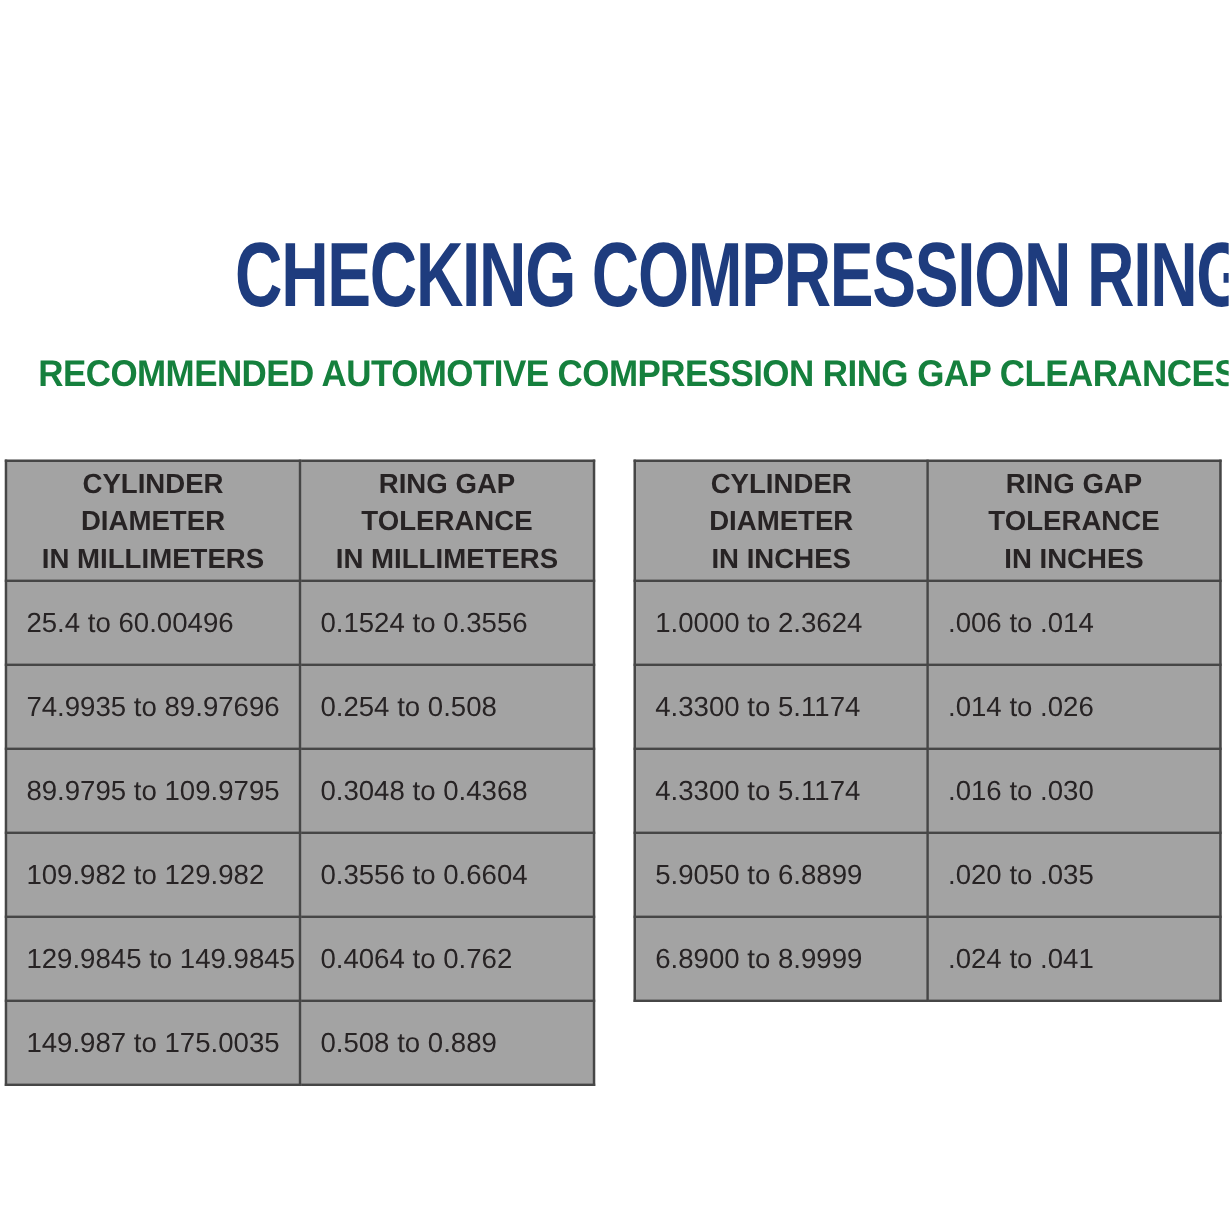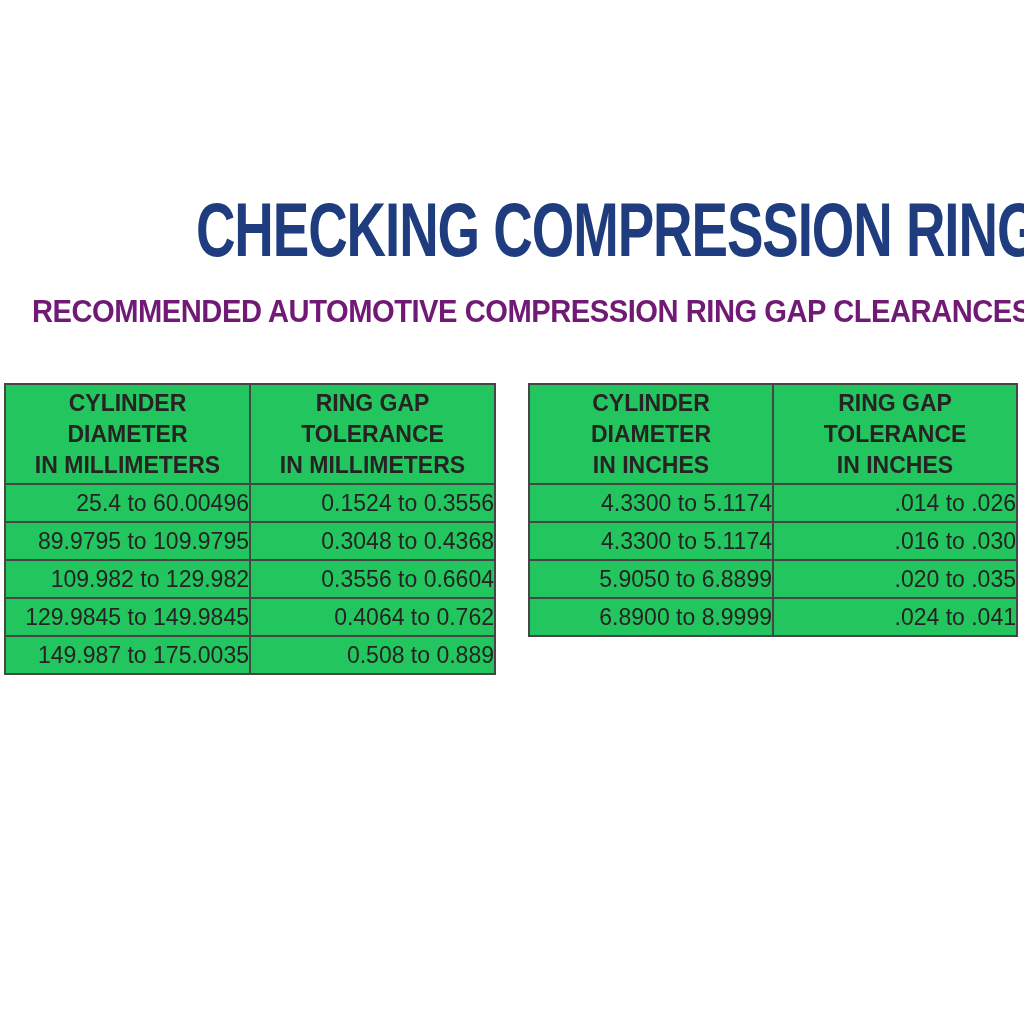--- a/index.html
+++ b/index.html
@@ -32,35 +32,35 @@
   }
   .page-subtitle {
     position: absolute;
     left: 0; top: 295px;
     width: 1024px;
     margin: 0;
     text-align: center;
     font-size: 31px;
     line-height: 34px;
     font-weight: bold;
-    color: #701a75;
+    color: #15803d;
     white-space: nowrap;
   }
   .page-subtitle .squeeze {
     display: inline-block;
     transform: scaleX(0.94);
     transform-origin: 50% 50%;
     letter-spacing: -0.5px;
   }
   .data-table {
     position: absolute;
     top: 383px;
     border-collapse: collapse;
     table-layout: fixed;
-    background: #22c55e;
+    background: #a3a3a3;
   }
   .data-table.metric { left: 4px;   width: 492px; }
   .data-table.inch   { left: 528px; width: 490px; }
   .data-table, .data-table th, .data-table td {
     border: 2px solid #464646;
   }
   .data-table th {
     height: 98px;
     font-size: 23px;
     line-height: 31px;
@@ -68,23 +68,23 @@
     color: #272324;
     text-align: center;
     vertical-align: middle;
     padding: 0;
   }
   .data-table td {
     height: 36px;
     font-size: 23px;
     font-weight: normal;
     color: #272324;
-    text-align: right;
+    text-align: left;
     vertical-align: middle;
-    padding: 0;
+    padding: 16px;
     white-space: nowrap;
   }
 </style>
 </head>
 <body>
 
 <div class="canvas">
 
   <h1 class="page-title"><span class="squeeze">CHECKING COMPRESSION RING GAPS</span></h1>
 
@@ -94,20 +94,24 @@
       <thead>
         <tr>
           <th>CYLINDER<br>DIAMETER<br>IN MILLIMETERS</th>
           <th>RING GAP<br>TOLERANCE<br>IN MILLIMETERS</th>
         </tr>
       </thead>
       <tbody>
         <tr>
           <td>25.4 to 60.00496</td>
           <td>0.1524 to 0.3556</td>
+        </tr>
+        <tr>
+          <td>74.9935 to 89.97696</td>
+          <td>0.254 to 0.508</td>
         </tr>
         <tr>
           <td>89.9795 to 109.9795</td>
           <td>0.3048 to 0.4368</td>
         </tr>
         <tr>
           <td>109.982 to 129.982</td>
           <td>0.3556 to 0.6604</td>
         </tr>
         <tr>
@@ -123,20 +127,24 @@
 
   <table class="data-table inch" data-table="tables.1">
       <thead>
         <tr>
           <th>CYLINDER<br>DIAMETER<br>IN INCHES</th>
           <th>RING GAP<br>TOLERANCE<br>IN INCHES</th>
         </tr>
       </thead>
       <tbody>
         <tr>
+          <td>1.0000 to 2.3624</td>
+          <td>.006 to .014</td>
+        </tr>
+        <tr>
           <td>4.3300 to 5.1174</td>
           <td>.014 to .026</td>
         </tr>
         <tr>
           <td>4.3300 to 5.1174</td>
           <td>.016 to .030</td>
         </tr>
         <tr>
           <td>5.9050 to 6.8899</td>
           <td>.020 to .035</td>

